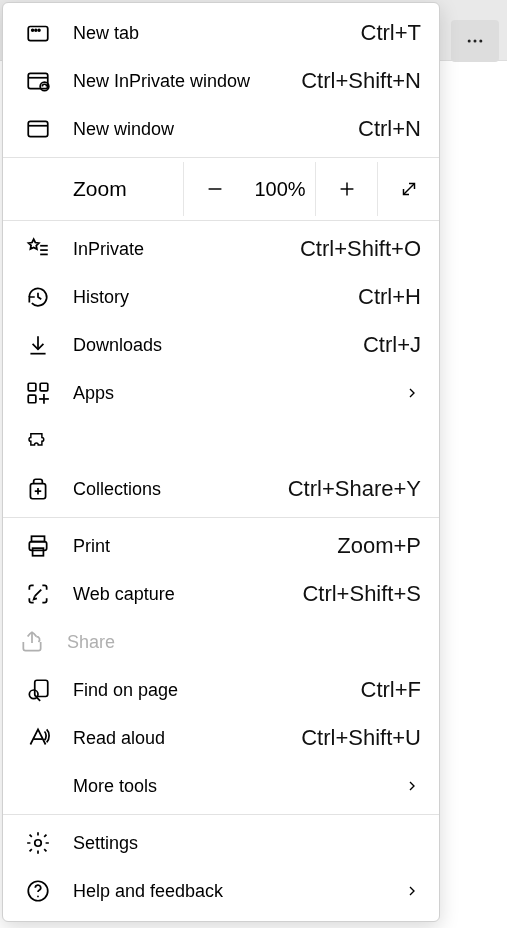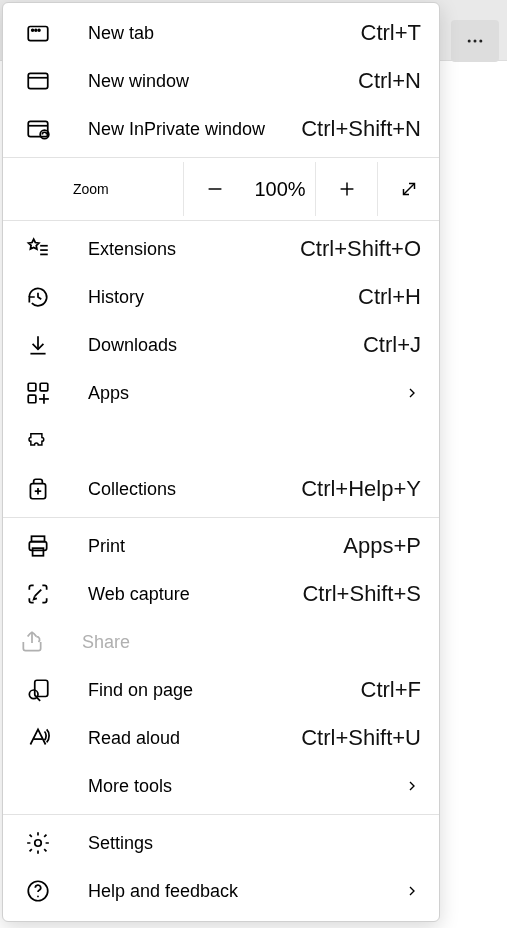--- a/index.html
+++ b/index.html
@@ -46,34 +46,34 @@
   height: 48px;
   padding: 0 18px 0 22px;
   color: #000;
   font-size: 18px;
   cursor: default;
 }
 .item.disabled { color: #b0b0b0; padding-left: 16px; }
 .item .ico { width: 26px; height: 26px; margin-right: 22px; display:flex; align-items:center; justify-content:center; flex-shrink:0; }
 .item .ico svg { width: 26px; height: 26px; fill:none; stroke:#000; stroke-width:1.6; }
 .item.disabled .ico svg { stroke:#b0b0b0; }
-.item .label { flex: 1; margin-left: 15px; }
+.item .label { flex: 1; }
 .item .shortcut { color: #111; font-size: 22px; }
 .item .chev { width: 18px; height: 18px; display:flex; align-items:center; justify-content:center;}
 .item .chev svg { width:16px; height:16px; fill:none; stroke:#000; stroke-width:2;}
 .sep { height: 1px; background: #e2e2e2; margin: 4px 0; }
 .zoom-row {
   display: flex;
   align-items: stretch;
   height: 54px;
   padding-left: 22px;
 }
 .zoom-row .zoom-label {
   display:flex; align-items:center;
-  font-size: 14px;
+  font-size: 21px;
   padding-left: 48px;
   flex: 1;
 }
 .zoom-row .zctl {
   width: 62px;
   display:flex;align-items:center;justify-content:center;
   border-left: 1px solid #e6e6e6;
   font-size: 22px;
 }
 .zoom-row .zval {
@@ -110,36 +110,36 @@
         </svg>
       </span>
       <span class="label">New tab</span>
       <span class="shortcut">Ctrl+T</span>
     </div>
     <div class="item">
       <span class="ico">
         <svg viewBox="0 0 24 24">
           <rect x="3" y="5" width="18" height="14" rx="2"></rect>
           <line x1="3" y1="9" x2="21" y2="9"></line>
+          <circle cx="18" cy="17" r="4"></circle>
+          <path d="M16 17a2 2 0 0 1 4 0"></path>
+        </svg>
+      </span>
+      <span class="label">New InPrivate window</span>
+      <span class="shortcut">Ctrl+Shift+N</span>
+    </div>
+    <div class="item">
+      <span class="ico">
+        <svg viewBox="0 0 24 24">
+          <rect x="3" y="5" width="18" height="14" rx="2"></rect>
+          <line x1="3" y1="9" x2="21" y2="9"></line>
         </svg>
       </span>
       <span class="label">New window</span>
       <span class="shortcut">Ctrl+N</span>
-    </div>
-    <div class="item">
-      <span class="ico">
-        <svg viewBox="0 0 24 24">
-          <rect x="3" y="5" width="18" height="14" rx="2"></rect>
-          <line x1="3" y1="9" x2="21" y2="9"></line>
-          <circle cx="18" cy="17" r="4"></circle>
-          <path d="M16 17a2 2 0 0 1 4 0"></path>
-        </svg>
-      </span>
-      <span class="label">New InPrivate window</span>
-      <span class="shortcut">Ctrl+Shift+N</span>
     </div>
     <div class="sep"></div>
     <div class="zoom-row">
       <span class="zoom-label">Zoom</span>
       <span class="zctl">
         <svg viewBox="0 0 24 24">
           <line x1="5" y1="12" x2="19" y2="12"></line>
         </svg>
       </span>
       <span class="zval">100%</span>
@@ -160,21 +160,21 @@
     <div class="sep"></div>
     <div class="item">
       <span class="ico">
         <svg viewBox="0 0 24 24">
           <path d="M8 3l1.5 3 3.3.5-2.4 2.3.6 3.3L8 10.5 5 12l.6-3.3L3.2 6.5 6.5 6z"></path>
           <line x1="14" y1="9" x2="21" y2="9"></line>
           <line x1="14" y1="13" x2="21" y2="13"></line>
           <line x1="14" y1="17" x2="21" y2="17"></line>
         </svg>
       </span>
-      <span class="label">Extensions</span>
+      <span class="label">InPrivate</span>
       <span class="shortcut">Ctrl+Shift+O</span>
     </div>
     <div class="item">
       <span class="ico">
         <svg viewBox="0 0 24 24">
           <path d="M4 12a8 8 0 1 1 2.3 5.7"></path>
           <polyline points="4 17 4 12 9 12" fill="none"></polyline>
           <polyline points="12 8 12 12 15 14"></polyline>
         </svg>
       </span>
@@ -219,33 +219,33 @@
     <div class="item">
       <span class="ico">
         <svg viewBox="0 0 24 24">
           <rect x="5" y="7" width="14" height="14" rx="2"></rect>
           <path d="M8 7V5a2 2 0 0 1 2-2h4a2 2 0 0 1 2 2v2"></path>
           <line x1="12" y1="11" x2="12" y2="17"></line>
           <line x1="9" y1="14" x2="15" y2="14"></line>
         </svg>
       </span>
       <span class="label">Collections</span>
-      <span class="shortcut">Ctrl+Help+Y</span>
+      <span class="shortcut">Ctrl+Share+Y</span>
     </div>
     <div class="sep"></div>
     <div class="item">
       <span class="ico">
         <svg viewBox="0 0 24 24">
           <rect x="6" y="3" width="12" height="5"></rect>
           <rect x="4" y="8" width="16" height="8" rx="2"></rect>
           <rect x="7" y="14" width="10" height="7"></rect>
         </svg>
       </span>
       <span class="label">Print</span>
-      <span class="shortcut">Apps+P</span>
+      <span class="shortcut">Zoom+P</span>
     </div>
     <div class="item">
       <span class="ico">
         <svg viewBox="0 0 24 24">
           <path d="M4 8V6a2 2 0 0 1 2-2h2"></path>
           <path d="M20 8V6a2 2 0 0 0-2-2h-2"></path>
           <path d="M4 16v2a2 2 0 0 0 2 2h2"></path>
           <path d="M20 16v2a2 2 0 0 1-2 2h-2"></path>
           <path d="M15 8l-6 6"></path>
           <path d="M9 14l-1 3 3-1"></path>

